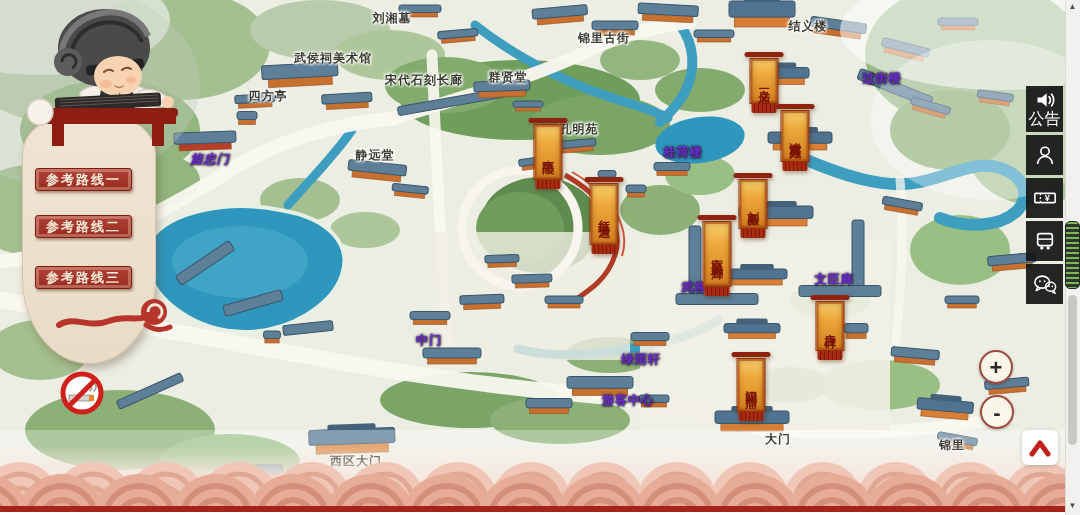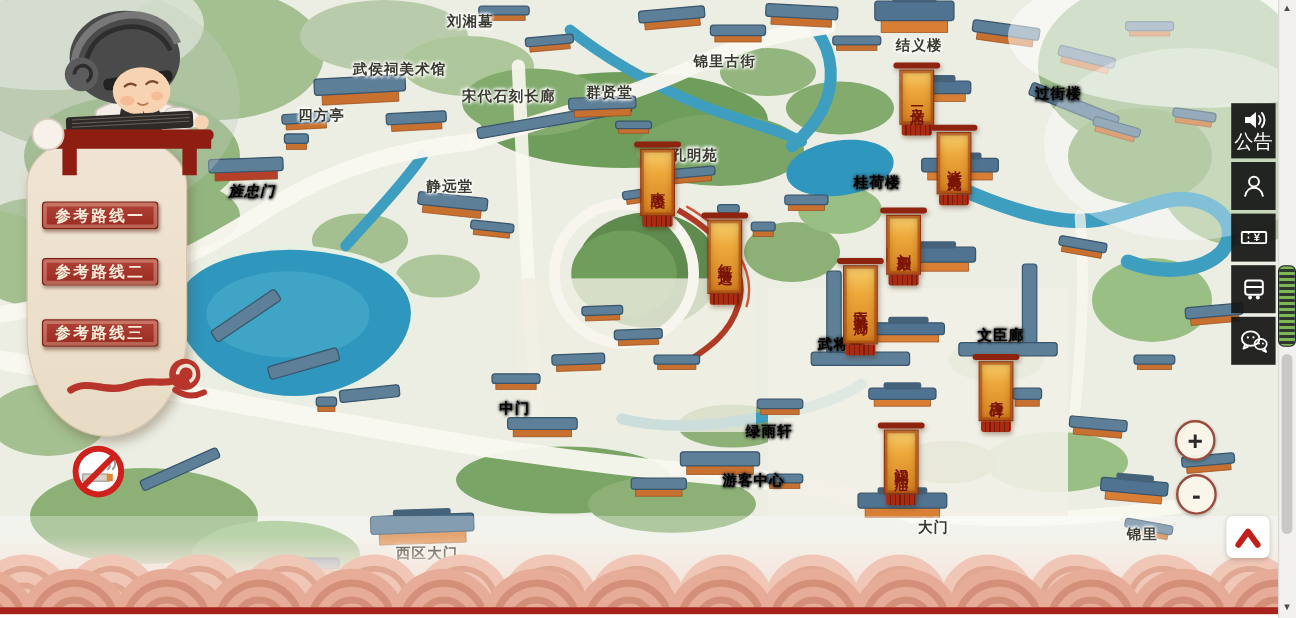--- a/index.html
+++ b/index.html
@@ -9,21 +9,21 @@
     background:#eceee4;
   }
   .map-viewport{position:absolute;inset:0;cursor:grab;}
   .map-illustration{position:absolute;left:0;top:0;}
 
   
   .maplabel{position:absolute;transform:translateX(-50%);font-size:12px;font-weight:bold;
     white-space:nowrap;letter-spacing:1px;pointer-events:none;}
   .maplabel.dark{color:#39392f;
     text-shadow:0 0 3px #fff,0 0 4px #fff,1px 1px 2px #fff,-1px -1px 2px #fff;}
-  .maplabel.light{color:#000000;
+  .maplabel.light{color:#6d28d9;
     text-shadow:0 1px 2px rgba(35,35,35,.95),0 0 3px rgba(35,35,35,.85),1px 0 2px rgba(35,35,35,.8);}
 
   
   .banner{position:absolute;transform:translateX(-50%);
     filter:drop-shadow(1px 2px 2px rgba(70,30,0,.4));cursor:pointer;}
   .banner .rod{height:5px;background:#8e2310;border-radius:3px;margin:0 -5px 1px -5px;}
   .banner .bbody{width:27px;margin:0 auto;display:flex;align-items:center;justify-content:center;
     background:linear-gradient(180deg,#f6d06e 0%,#eda93c 35%,#d3811f 100%);
     border:1px solid #93350c;
     box-shadow:inset 0 0 0 2px rgba(166,62,12,.55),inset 0 0 7px rgba(116,38,4,.55);}
@@ -415,27 +415,27 @@
       <rect x="0" y="430" width="1080" height="60" fill="#ffffff" opacity="0.3"></rect>
     </g>
   </svg>
 
   <div id="annotations">
       <div class="maplabel dark" style="left: 392px; top: 10px;">刘湘墓</div>
       <div class="maplabel dark" style="left: 333px; top: 50px;">武侯祠美术馆</div>
       <div class="maplabel dark" style="left: 268px; top: 88px;">四方亭</div>
       <div class="maplabel dark" style="left: 424px; top: 72px;">宋代石刻长廊</div>
       <div class="maplabel dark" style="left: 508px; top: 69px;">群贤堂</div>
-      <div class="maplabel dark" style="left: 604px; top: 43px;">锦里古街</div>
-      <div class="maplabel dark" style="left: 766px; top: 18px; margin-top: 12px;">结义楼</div>
+      <div class="maplabel dark" style="left: 604px; top: 30px;">锦里古街</div>
+      <div class="maplabel dark" style="left: 808px; top: 18px;">结义楼</div>
       <div class="maplabel light" style="left: 882px; top: 70px;">过街楼</div>
       <div class="maplabel light" style="left: 210px; top: 151px; font-style: italic;">旌忠门</div>
       <div class="maplabel dark" style="left: 375px; top: 147px;">静远堂</div>
       <div class="maplabel dark" style="left: 579px; top: 121px;">孔明苑</div>
-      <div class="maplabel light" style="left: 683px; top: 144px; margin-left: 48px;">桂荷楼</div>
+      <div class="maplabel light" style="left: 683px; top: 144px;">桂荷楼</div>
       <div class="maplabel light" style="left: 701px; top: 279px;">武将廊</div>
       <div class="maplabel light" style="left: 834px; top: 271px;">文臣廊</div>
       <div class="maplabel light" style="left: 429px; top: 332px;">中门</div>
       <div class="maplabel light" style="left: 641px; top: 351px;">绿雨轩</div>
       <div class="maplabel light" style="left: 628px; top: 392px;">游客中心</div>
       <div class="maplabel dark" style="left: 778px; top: 431px;">大门</div>
       <div class="maplabel dark" style="left: 952px; top: 415px; margin-top: 22px;">锦里</div>
       <div class="maplabel dark" style="left: 356px; top: 453px;">西区大门</div>
       <div class="banner" style="left: 548px; top: 118px;">
         <div class="rod"></div>

